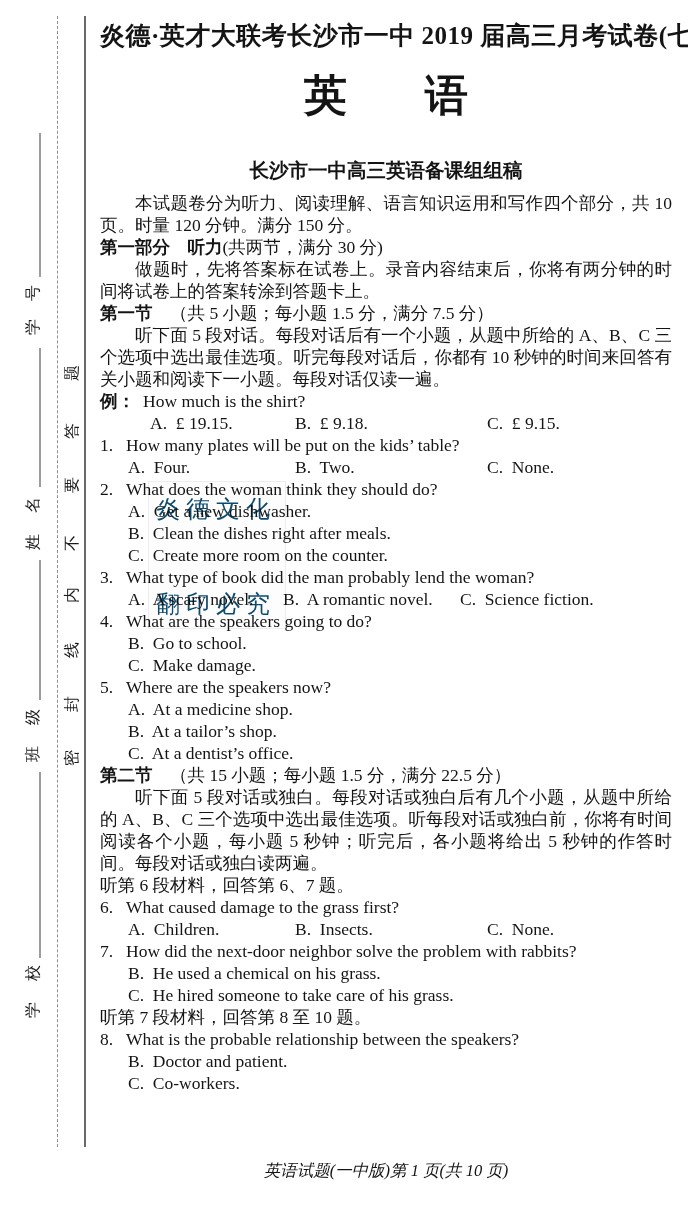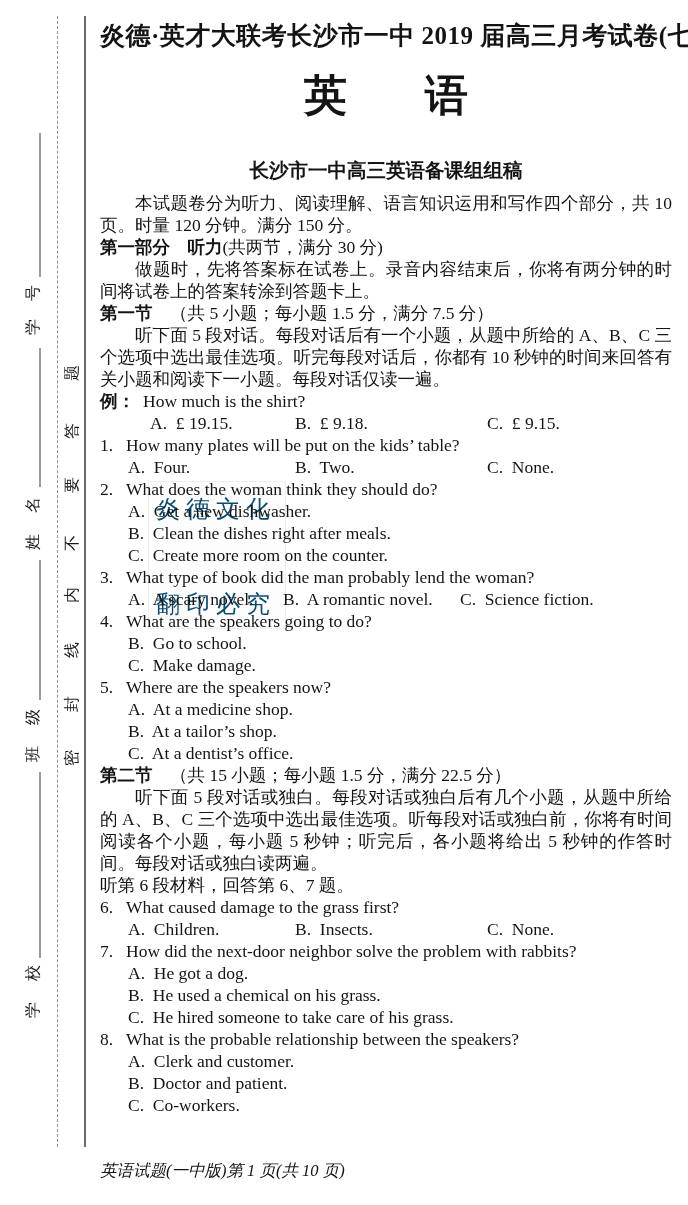--- a/index.html
+++ b/index.html
@@ -50,21 +50,21 @@
   .note{}
   
   .watermark{position:absolute;left:148px;top:481px;width:136px;height:146px;
     border:1px solid #ededed;background:#fdfdfd;z-index:1;}
   .wm-row{position:absolute;left:0;width:100%;box-sizing:border-box;padding-left:7px;
     font-size:24px;line-height:26px;letter-spacing:6px;color:#0c4a6e;white-space:nowrap;}
   .wm-row.r0{top:14px;}
   .wm-row.r1{top:62px;}
   .wm-row.r2{top:109px;}
   
-  .footer{position:absolute;left:100px;top:1160px;width:572px;
+  .footer{position:absolute;left:100px;top:1160px;width:572px;text-align:center;
     font-size:16.5px;font-style:italic;z-index:2;}
 </style>
 </head>
 <body>
 
 <div class="page">
 
   <aside id="seal-margin">
     <div class="fold-line"></div>
     <div class="border-line"></div>
@@ -158,30 +158,29 @@
       <div class="q">
         <span class="qnum">6.</span>
         <span class="qtext">What caused damage to the grass first?</span>
       </div>
       <div class="opts std"><span class="opt">A.  Children.</span><span class="opt">B.  Insects.</span><span class="opt">C.  None.</span></div>
       <div class="q">
         <span class="qnum">7.</span>
         <span class="qtext">How did the next-door neighbor solve the problem with rabbits?</span>
       </div>
       <div class="optlist">
-        <div class="optline">A.  He got a dog.</div>
         <div class="optline">B.  He used a chemical on his grass.</div>
         <div class="optline">C.  He hired someone to take care of his grass.</div>
       </div>
+      <div class="note">听第 7 段材料，回答第 8 至 10 题。</div>
       <div class="q">
         <span class="qnum">8.</span>
         <span class="qtext">What is the probable relationship between the speakers?</span>
       </div>
       <div class="optlist">
-        <div class="optline">A.  Clerk and customer.</div>
         <div class="optline">B.  Doctor and patient.</div>
         <div class="optline">C.  Co-workers.</div>
       </div>
     </main>
 
   <div class="footer">英语试题(一中版)第 1 页(共 10 页)</div>
 
 </div>
 
 </body></html>

